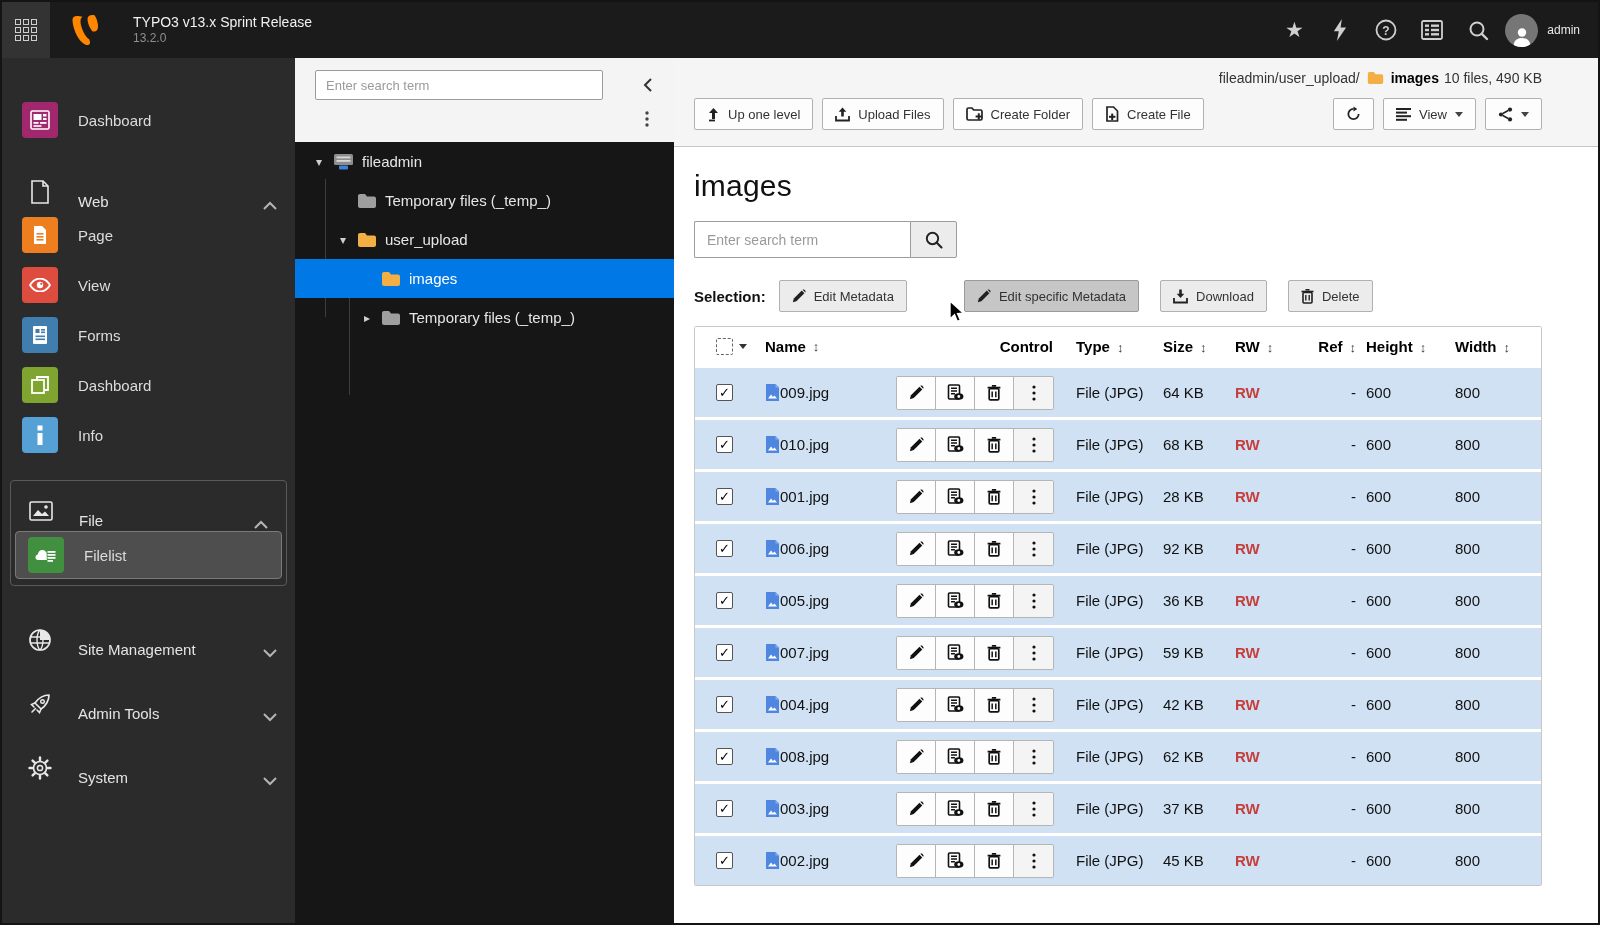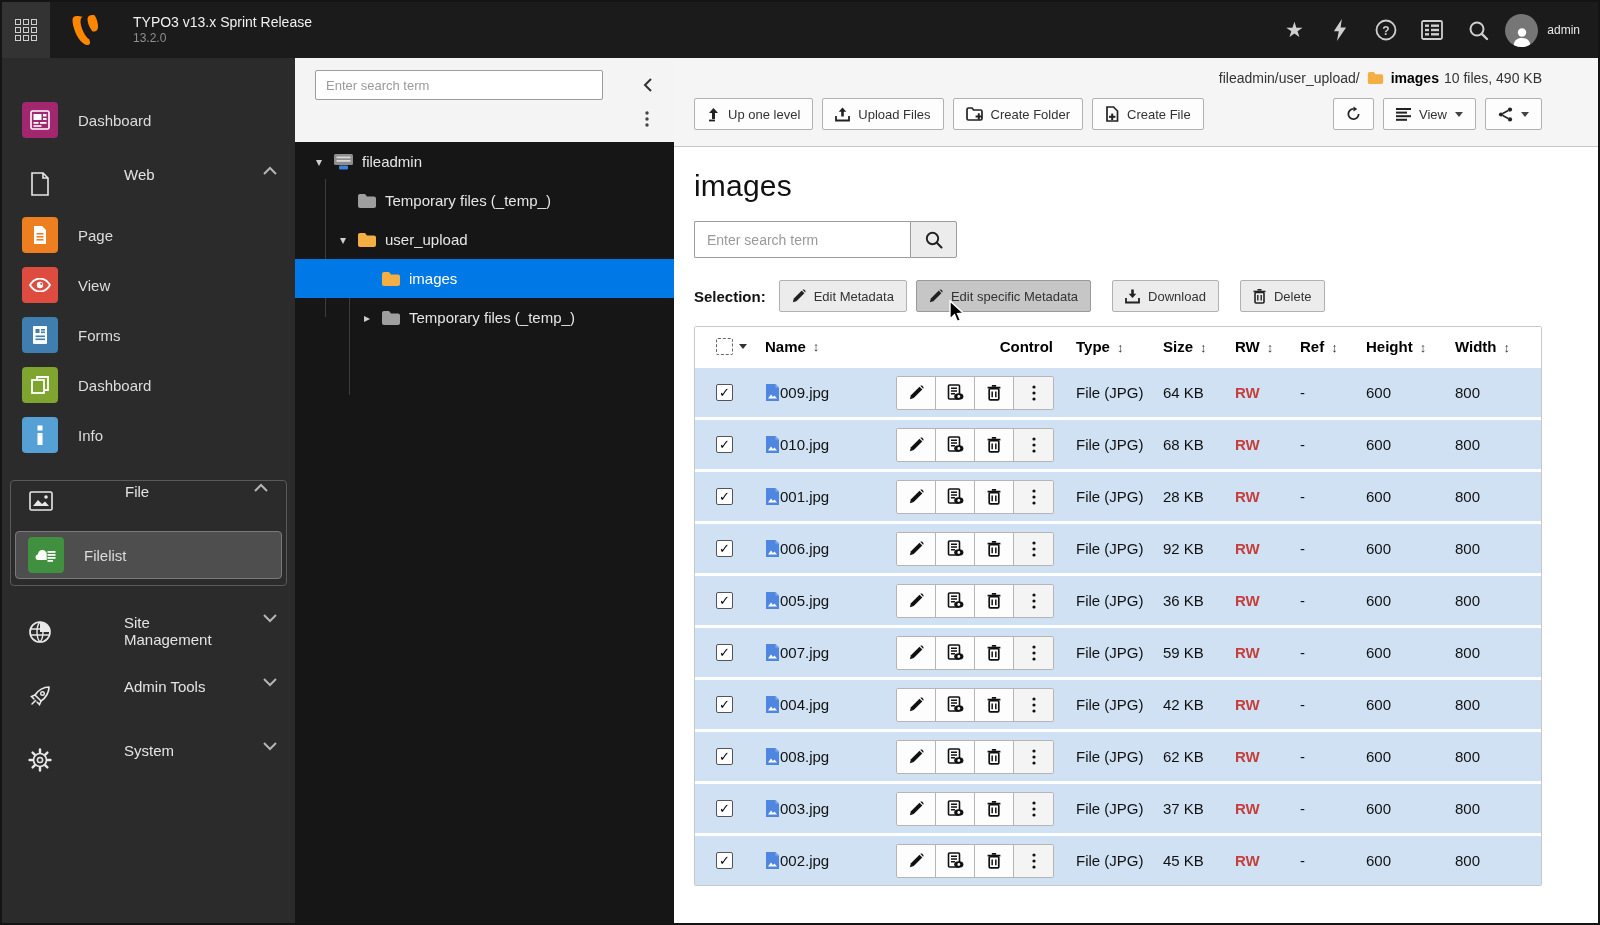--- a/index.html
+++ b/index.html
@@ -25,21 +25,21 @@
   .username { color:#e8e8e8; font-size:12px; }
 
   
   .body-row { display:flex; flex:1; min-height:0; }
 
   
   .modmenu { width:293px; flex:0 0 293px; background:#2b2b2b; padding-top:34px; overflow:hidden; }
   .mm-item { display:flex; align-items:center; height:56px; padding:0 18px 0 20px; cursor:pointer; color:#dcdcdc; }
   .mm-iconbox { width:36px; height:36px; border-radius:4px; display:flex; align-items:center; justify-content:center; flex:0 0 36px; }
   .mm-label { font-size:15px; margin-left:20px; }
-  .mm-section { display:flex; align-items:flex-start; height:44px; padding:0 18px 0 20px; cursor:pointer; color:#e4e4e4;gap:46px; }
+  .mm-section { display:flex; align-items:flex-end; height:44px; padding:0 18px 0 20px; cursor:pointer; color:#e4e4e4; }
   .mm-section .mm-iconbox { background:transparent; }
   .mm-chev { margin-left:auto; color:#b5b5b5; display:flex; }
   .mm-sub { display:flex; align-items:center; height:50px; padding:0 18px 0 20px; cursor:pointer; color:#dcdcdc; }
   .file-group { border:1px solid #5a5a5a; border-radius:4px; margin:20px 8px 0 8px; padding:2px 0; }
   .file-group .mm-section { padding-left:12px; height:46px; }
   .file-group .mm-sub { padding-left:12px; height:48px; margin:2px 4px 4px 4px; border-radius:4px; }
   .mm-sub.active { background:#4e4e4e; border:1px solid #7a7a7a; }
   .gap18 { height:18px; } .gap20 { height:20px; } .gap28 { height:28px; }
 
   
@@ -72,36 +72,36 @@
   .module-body { padding:22px 56px 0 20px; flex:1; overflow:hidden; }
   .page-title { font-size:30px; font-weight:400; color:#111; letter-spacing:0.2px; }
   .search-group { display:flex; margin-top:18px; }
   .search-input { width:216px; height:37px; border:1px solid #9c9c9c; border-right:none; border-radius:2px 0 0 2px; padding:0 12px; font-size:14px; color:#333; font-family:"Liberation Sans",sans-serif; }
   .search-input::placeholder { color:#9a9a9a; }
   .search-btn { width:47px; height:37px; border:1px solid #9c9c9c; border-radius:0 2px 2px 0; background:#ececec; display:flex; align-items:center; justify-content:center; cursor:pointer; }
 
   .selection-row { display:flex; align-items:center; margin-top:22px; gap:9px; }
   .selection-label { font-size:15px; font-weight:bold; color:#111; margin-right:4px; }
   .sel-btn { background:#ececec; }
-  .sel-btn.hovered { background:#c6c6c6; border-color:#9a9a9a; }
+  .sel-btn.hovered { background:#c6c6c6; border-color:#9a9a9a;margin-left:48px; }
   .gap-after { margin-right:12px; }
 
   
   .ftable { margin-top:14px; border:1px solid #c8c8c8; border-radius:2px; width:848px; background:#fff; }
   .f-row { display:flex; align-items:center; }
   .f-head { height:38px; font-weight:bold; font-size:15px; color:#000; background:#fff; }
   .f-data { height:49px; background:#cfe1f3; margin-top:3px; font-size:15px; color:#111; }
   .c1 { width:63px; flex:0 0 63px; display:flex; align-items:center; padding-left:21px; gap:6px; }
   .c2 { width:138px; flex:0 0 138px; display:flex; align-items:center; padding-left:7px; }
   .c3 { width:170px; flex:0 0 170px; display:flex; align-items:center; justify-content:flex-start; }
   .c3.hdr { justify-content:flex-end; padding-right:13px; }
   .c4 { width:87px; flex:0 0 87px; padding-left:10px; }
   .c5 { width:72px; flex:0 0 72px; padding-left:10px; }
   .c6 { width:65px; flex:0 0 65px; padding-left:10px; }
-  .c7 { width:66px; flex:0 0 66px; padding-left:10px; }
+  .c7 { width:66px; flex:0 0 66px; padding-left:10px;text-align:right; }
   .c8 { width:89px; flex:0 0 89px; padding-left:10px; }
   .c9 { width:98px; flex:0 0 98px; padding-left:10px; }
   .sort-arrow { font-size:13px; color:#333; margin-left:7px; font-weight:normal; }
   .cb { width:17px; height:17px; border:1px solid #555; border-radius:2px; background:#fff; display:flex; align-items:center; justify-content:center; font-size:13px; color:#000; cursor:pointer; flex:0 0 17px; }
   .cb.dashed { border:1px dashed #666; }
   .rw-red { color:#c5403c; font-weight:bold; }
   .ctl-group { display:flex; border:1px solid #b5b5b5; border-radius:2px; overflow:hidden; background:#f4f4f4; }
   .ctl-btn { width:39px; height:32px; background:#fdfdfd; border-right:1px solid #b5b5b5; display:flex; align-items:center; justify-content:center; cursor:pointer; }
   .ctl-btn:last-child { border-right:none; background:#f4f4f4; }
   .file-name { cursor:pointer; }

